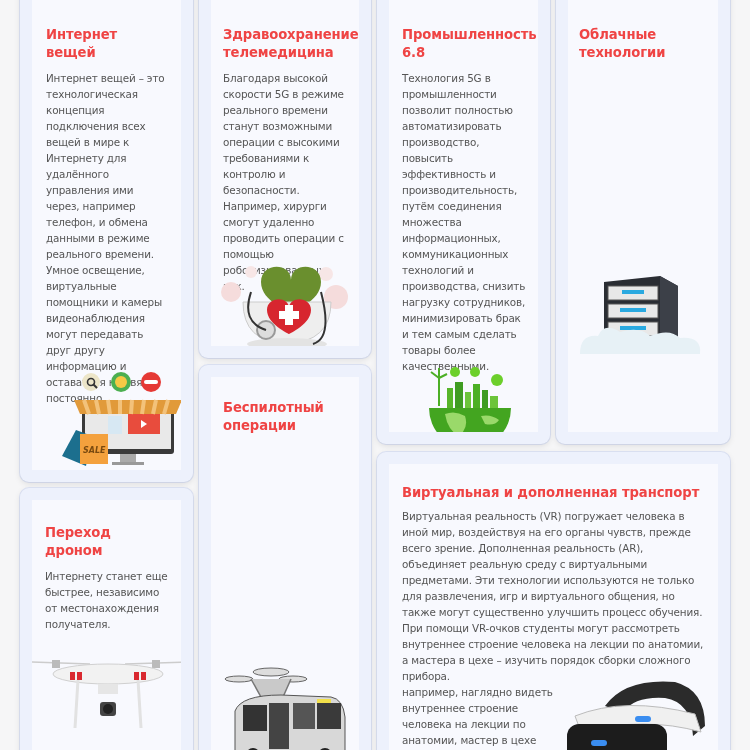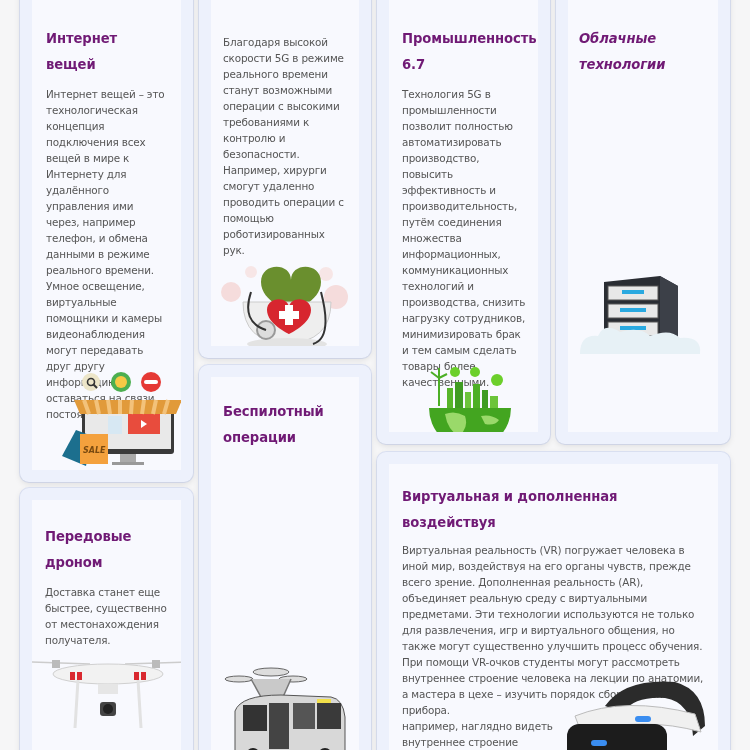--- a/index.html
+++ b/index.html
@@ -18,22 +18,22 @@
     background: #f8f9fe;
     width: 100%;
     height: 100%;
     position: relative;
     overflow: hidden;
   }
   .card-title {
     font-family: "DejaVu Sans", sans-serif;
     font-weight: bold;
     font-size: 13.2px;
-    line-height: 26px;
-    color: #701a75;
+    line-height: 18px;
+    color: #ef4444;
     letter-spacing: -0.1px;
   }
   .card-text {
     font-family: "DejaVu Sans", sans-serif;
     font-size: 10.4px;
     line-height: 16px;
     color: #555;
     margin-top: 8px;
     letter-spacing: -0.15px;
   }
@@ -46,21 +46,21 @@
   #c-auto     { left: 199px; top: 365px; width: 172px; height: 400px; }
   #c-industry { left: 377px; top: -12px; width: 173px; height: 456px; }
   #c-cloud    { left: 556px; top: -12px; width: 174px; height: 456px; }
   #c-vr       { left: 377px; top: 452px; width: 353px; height: 320px; }
 
   #c-iot .card-inner      { padding: 26px 13px 0 14px; }
   #c-drone .card-inner    { padding: 24px 13px 0 13px; }
   #c-health .card-inner   { padding: 26px 12px 0 12px; }
   #c-auto .card-inner     { padding: 22px 12px 0 12px; }
   #c-industry .card-inner { padding: 26px 12px 0 13px; }
-  #c-cloud .card-inner    { padding: 26px 10px 0 11px; font-style: italic; }
+  #c-cloud .card-inner    { padding: 26px 10px 0 11px; }
   #c-vr .card-inner       { padding: 20px 13px 0 13px; }
 
   .cloud-lower {
     position: absolute; left: 0; right: 0; top: 360px; bottom: 0;
     background: #f8f9fe;
   }
   .vr-flow { width: 160px; }
 </style>
 </head>
 <body>
@@ -88,42 +88,43 @@
       <path d="M40 30 l5 14 M52 30 l3 14 M64 30 l2 14 M76 30 l0 14 M88 30 l-1 14 M100 30 l-2 14 M112 30 l-3 14 M124 30 l-4 14" stroke="#f3c27a" stroke-width="4"></path>
       <polygon points="18,86 32,60 48,66 42,96" fill="#1c6f8e"></polygon>
       <rect x="36" y="64" width="28" height="30" fill="#f4a13d"></rect>
       <text x="39" y="83" font-size="8" font-weight="bold" fill="#7a4a10" font-family="DejaVu Sans, sans-serif" font-style="italic">SALE</text>
     </svg>
   </div>
 </div>
 
 <div class="card" id="c-drone">
   <div class="card-inner">
-    <div class="card-title">Передовые дроном</div>
-    <div class="card-text">Доставка станет еще быстрее, существенно от местонахождения получателя.</div>
+    <div class="card-title">Переход дроном</div>
+    <div class="card-text">Интернету станет еще быстрее, независимо от местонахождения получателя.</div>
     <svg class="illus" style="left:-2px; top:150px;" width="155" height="90" viewBox="0 0 155 90">
       <line x1="0" y1="12" x2="60" y2="14" stroke="#ccc" stroke-width="1.5"></line>
       <line x1="95" y1="14" x2="155" y2="12" stroke="#ccc" stroke-width="1.5"></line>
       <rect x="22" y="10" width="8" height="8" fill="#bbb"></rect>
         <rect x="122" y="10" width="8" height="8" fill="#bbb"></rect>
       <ellipse cx="78" cy="24" rx="55" ry="10" fill="#f2f2f2" stroke="#d0d0d0"></ellipse>
       <rect x="40" y="22" width="5" height="8" fill="#d9282f"></rect>
         <rect x="47" y="22" width="5" height="8" fill="#d9282f"></rect>
       <rect x="104" y="22" width="5" height="8" fill="#d9282f"></rect>
         <rect x="111" y="22" width="5" height="8" fill="#d9282f"></rect>
       <path d="M48 30 L45 78 M108 30 L111 78" stroke="#e2e2e2" stroke-width="3"></path>
       <rect x="68" y="34" width="20" height="10" fill="#e6e6e6"></rect>
       <rect x="70" y="52" width="16" height="14" rx="3" fill="#444"></rect>
         <circle cx="78" cy="59" r="5" fill="#222"></circle>
     </svg>
   </div>
 </div>
 
 <div class="card" id="c-health">
   <div class="card-inner">
+    <div class="card-title">Здравоохранение телемедицина</div>
     <div class="card-text">Благодаря высокой скорости 5G в режиме реального времени станут возможными операции с высокими требованиями к контролю и безопасности. Например, хирурги смогут удаленно проводить операции с помощью роботизированных рук.</div>
     <svg class="illus" style="left:10px; top:262px;" width="130" height="90" viewBox="0 0 130 90">
       <circle cx="10" cy="30" r="10" fill="#f5dcdc"></circle>
         <circle cx="115" cy="35" r="12" fill="#f5dcdc"></circle>
         <circle cx="30" cy="10" r="6" fill="#f7e6e6"></circle>
         <circle cx="105" cy="12" r="7" fill="#f7e6e6"></circle>
       <path d="M40 20 C40 0,70 0,70 18 C70 0,100 0,100 20 C100 40,70 50,70 50 C70 50,40 40,40 20Z" fill="#6a8f2e"></path>
       <path d="M22 40 Q22 80 65 82 Q110 80 110 40 Z" fill="#eee" stroke="#ccc"></path>
       <ellipse cx="66" cy="82" rx="40" ry="6" fill="#e3e3e3"></ellipse>
       <path d="M46 48 C46 34,68 34,68 46 C68 34,90 34,90 48 C90 62,68 72,68 72 C68 72,46 62,46 48Z" fill="#d7262f"></path>
@@ -150,21 +151,21 @@
       <rect x="96" y="36" width="24" height="26" fill="#3a3a3a"></rect>
       <rect x="96" y="32" width="14" height="4" fill="#f2e04a"></rect>
       <circle cx="32" cy="88" r="7" fill="#222"></circle>
         <circle cx="104" cy="88" r="7" fill="#222"></circle>
     </svg>
   </div>
 </div>
 
 <div class="card" id="c-industry">
   <div class="card-inner">
-    <div class="card-title">Промышленность 6.7</div>
+    <div class="card-title">Промышленность 6.8</div>
     <div class="card-text">Технология 5G в промышленности позволит полностью автоматизировать производство, повысить эффективность и производительность, путём соединения множества информационных, коммуникационных технологий и производства, снизить нагрузку сотрудников, минимизировать брак и тем самым сделать товары более качественными.</div>
     <svg class="illus" style="left:36px; top:366px;" width="90" height="90" viewBox="0 0 90 90">
       <circle cx="30" cy="6" r="5" fill="#6ccf2b"></circle>
         <circle cx="50" cy="6" r="5" fill="#6ccf2b"></circle>
         <circle cx="72" cy="14" r="6" fill="#6ccf2b"></circle>
       <line x1="14" y1="8" x2="14" y2="40" stroke="#4caf25" stroke-width="2"></line>
       <path d="M14 12 L6 6 M14 12 L22 8 M14 12 L14 2" stroke="#4caf25" stroke-width="2"></path>
       <rect x="22" y="22" width="6" height="20" fill="#57b52a"></rect>
       <rect x="30" y="16" width="8" height="26" fill="#3f9c22"></rect>
       <rect x="40" y="26" width="6" height="16" fill="#6cc43a"></rect>
@@ -190,21 +191,21 @@
       <rect x="28" y="46" width="50" height="14" fill="#e8e8e8" stroke="#555"></rect>
       <rect x="40" y="50" width="26" height="4" fill="#2aa9e0"></rect>
       <path d="M0 78 Q0 58 18 60 Q24 46 40 56 Q60 50 70 60 Q90 52 100 62 Q122 60 120 78 Z" fill="#e7f1f6"></path>
     </svg>
     <div class="cloud-lower"></div>
   </div>
 </div>
 
 <div class="card" id="c-vr">
   <div class="card-inner">
-    <div class="card-title">Виртуальная и дополненная воздействуя</div>
+    <div class="card-title">Виртуальная и дополненная транспорт</div>
     <div class="card-text" style="margin-top:6px;">Виртуальная реальность (VR) погружает человека в иной мир, воздействуя на его органы чувств, прежде всего зрение. Дополненная реальность (AR), объединяет реальную среду с виртуальными предметами. Эти технологии используются не только для развлечения, игр и виртуального общения, но также могут существенно улучшить процесс обучения. При помощи VR-очков студенты могут рассмотреть внутреннее строение человека на лекции по анатомии, а мастера в цехе – изучить порядок сборки сложного прибора.</div>
     <div class="card-text vr-flow" style="margin-top:0;">например, наглядно видеть внутреннее строение человека на лекции по анатомии, мастер в цехе может изучить порядок сборки сложного агрегата и</div>
     <svg class="illus" style="left:176px; top:212px;" width="150" height="90" viewBox="0 0 150 90">
       <path d="M40 30 Q60 2 110 6 Q140 14 140 50 L128 60 Q126 26 100 22 Q70 20 58 36 Z" fill="#2b2b2b"></path>
       <path d="M10 40 Q60 20 130 38 L136 56 Q80 40 16 56 Z" fill="#f0f0f0" stroke="#bbb"></path>
       <rect x="2" y="48" width="100" height="42" rx="12" fill="#1c1c1c"></rect>
       <rect x="26" y="64" width="16" height="6" rx="3" fill="#3a8df0"></rect>
       <rect x="70" y="40" width="16" height="6" rx="3" fill="#3a8df0"></rect>
     </svg>
   </div>

